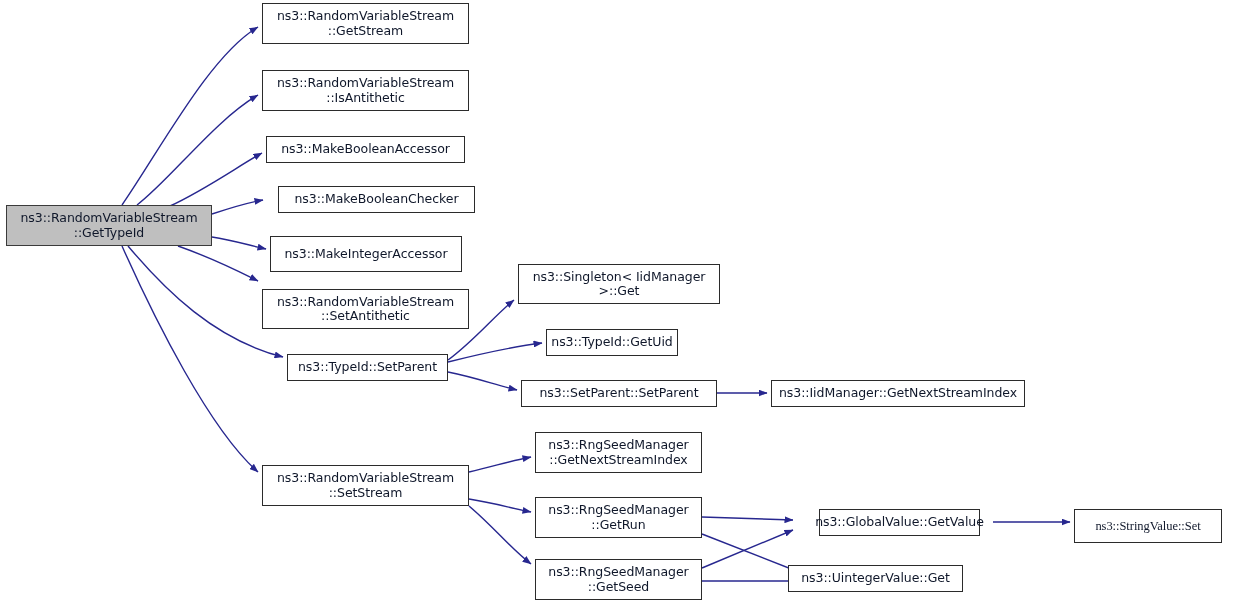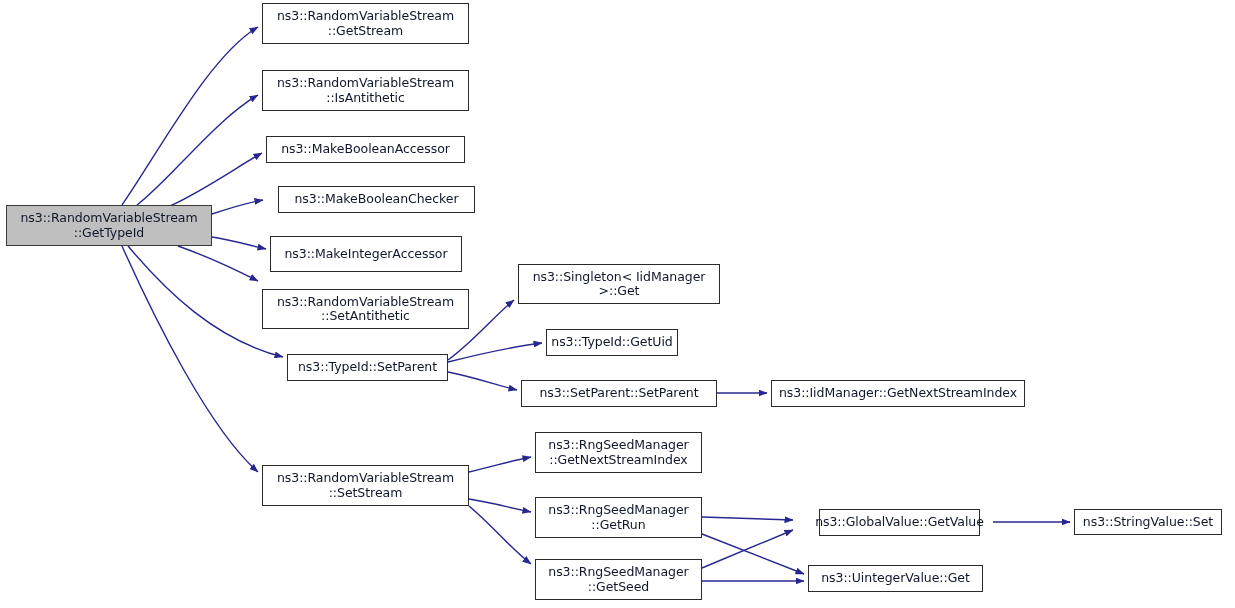--- a/index.html
+++ b/index.html
@@ -106,17 +106,17 @@
       <div class="node" style="left: 546px; top: 329px; width: 132px; height: 27px;"><span class="node-label">ns3::TypeId::GetUid</span></div>
       <div class="node" style="left: 521px; top: 380px; width: 196px; height: 27px;"><span class="node-label">ns3::SetParent::SetParent</span></div>
       <div class="node" style="left: 771px; top: 380px; width: 254px; height: 27px;"><span class="node-label">ns3::IidManager::GetNextStreamIndex</span></div>
       <div class="node" style="left: 535px; top: 432px; width: 167px; height: 41px;"><span class="node-label">ns3::RngSeedManager
 ::GetNextStreamIndex</span></div>
       <div class="node" style="left: 535px; top: 497px; width: 167px; height: 41px;"><span class="node-label">ns3::RngSeedManager
 ::GetRun</span></div>
       <div class="node" style="left: 535px; top: 559px; width: 167px; height: 41px;"><span class="node-label">ns3::RngSeedManager
 ::GetSeed</span></div>
       <div class="node" style="left: 819px; top: 509px; width: 161px; height: 27px;"><span class="node-label">ns3::GlobalValue::GetValue</span></div>
-      <div class="node" style="left: 808px; top: 565px; width: 175px; height: 27px; align-items: center;"><span class="node-label">ns3::UintegerValue::Get</span></div>
-      <div class="node" style="left: 1074px; top: 509px; width: 148px; height: 26px;"><span class="node-label">ns3::StringValue::Set</span></div>
+      <div class="node" style="left: 788px; top: 565px; width: 175px; height: 27px; align-items: center;"><span class="node-label">ns3::UintegerValue::Get</span></div>
+      <div class="node" style="left: 1074px; top: 509px; width: 148px; height: 34px; font-family: Liberation Serif, serif;"><span class="node-label">ns3::StringValue::Set</span></div>
     </div>
 
 </div>
 
 </body></html>

